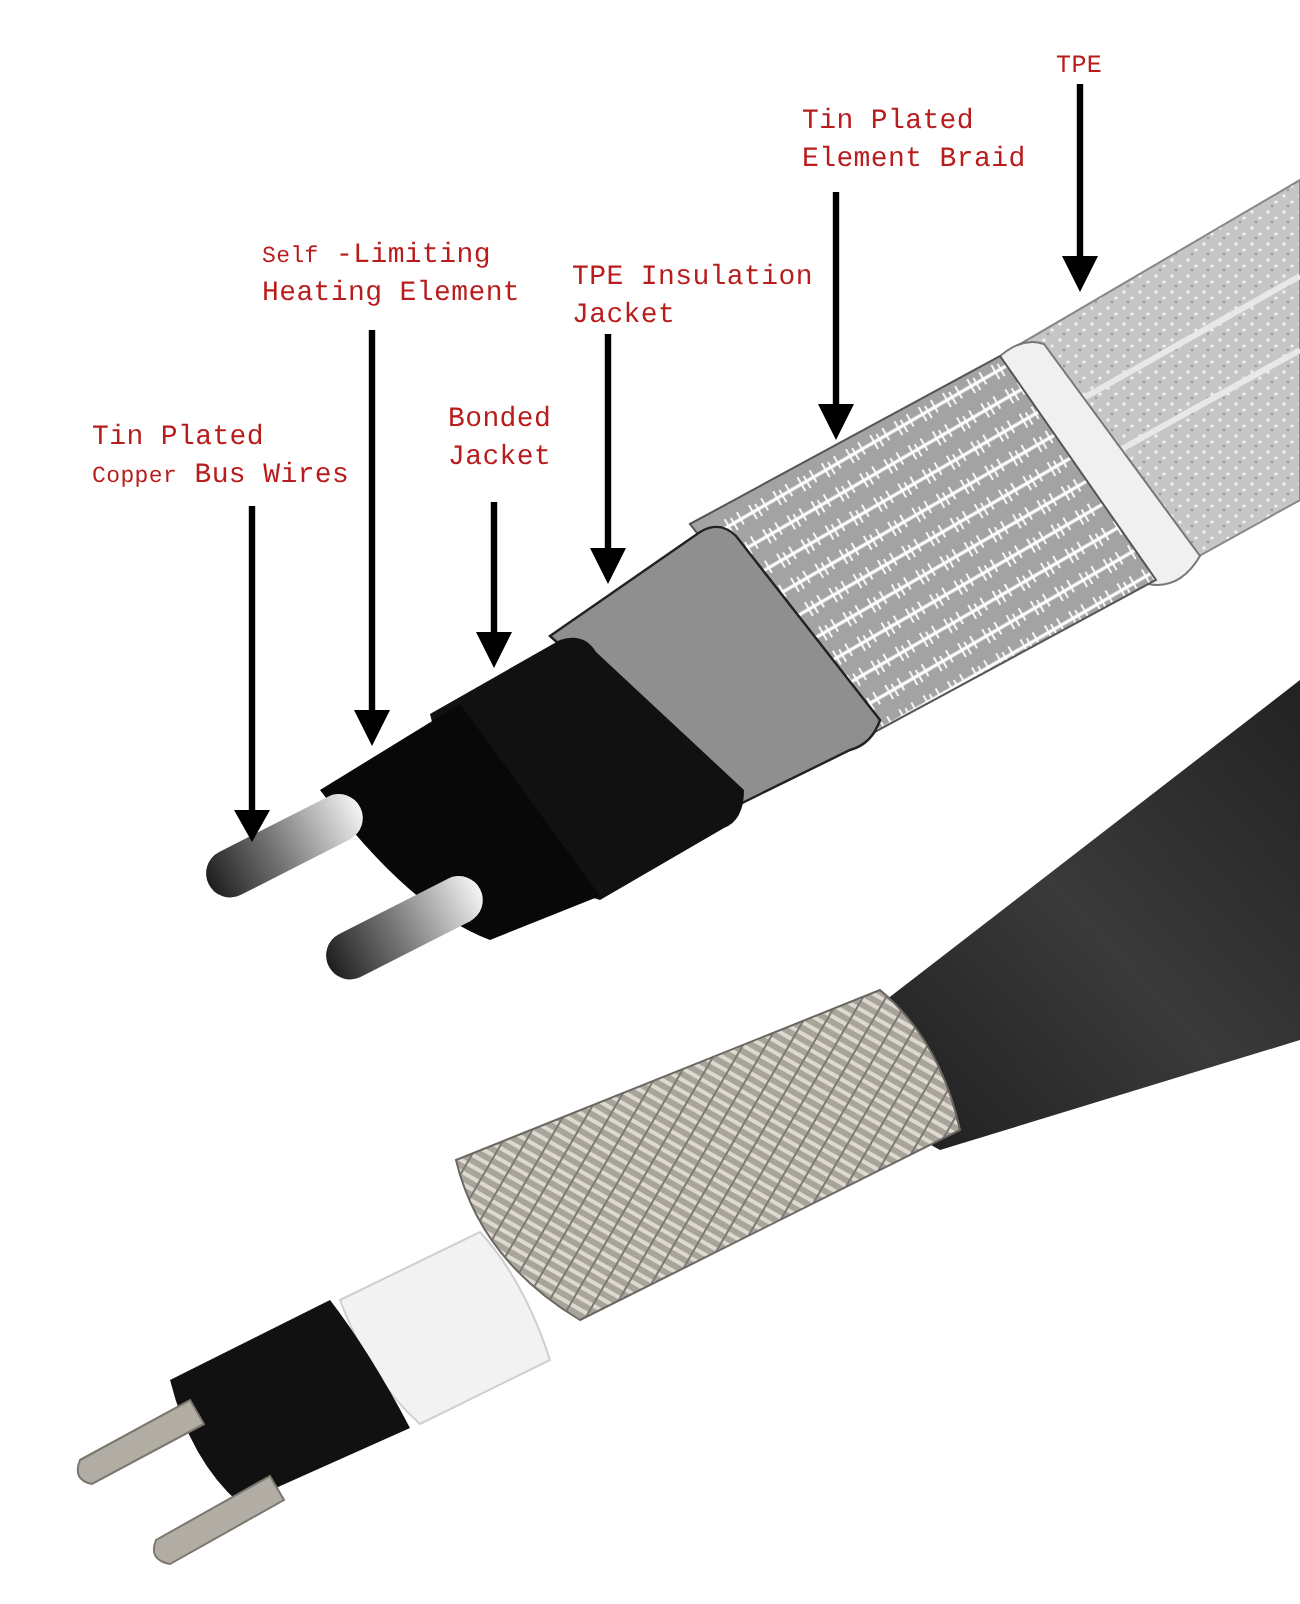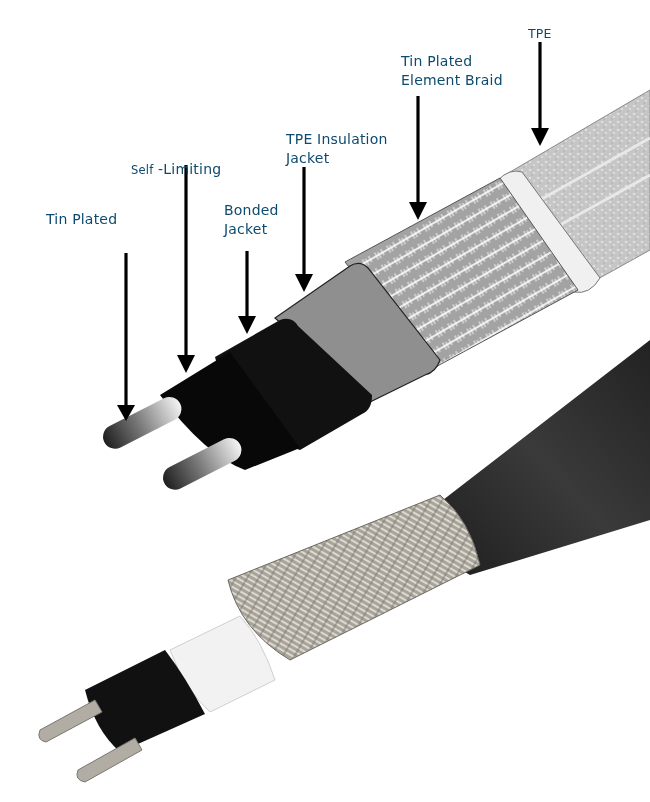--- a/index.html
+++ b/index.html
@@ -1,20 +1,20 @@
 <!DOCTYPE html>
 <html><head>
   <meta charset="utf-8">
   <style>
     html, body { margin: 0; padding: 0; background: #ffffff; }
     body { width: 650px; height: 802px; position: relative; overflow: hidden;
            font-family: "DejaVu Sans", "Liberation Sans", sans-serif; color: #111; }
     .diagram { position: absolute; left: 0; top: 0; width: 650px; height: 802px; }
-    .label { position: absolute; font-size: 14px; line-height: 19px; color: #0c4a6e;
-             white-space: nowrap; letter-spacing: 0.2px; }
+    .label { position: absolute; font-size: 14px; line-height: 19px; color: #b91c1c;
+             white-space: nowrap; letter-spacing: 0.2px; font-family: Liberation Mono, monospace; }
     .label .small { font-size: 11.5px; }
     svg { position: absolute; left: 0; top: 0; }
   </style>
 </head>
 <body>
 
 <div class="diagram">
 
   <svg width="650" height="802" viewBox="0 0 650 802">
     <defs>
@@ -105,24 +105,26 @@
 
       <path d="M85 690 L165 650 Q185 676 205 714 L120 752 Q95 730 85 690 Z" fill="#111"></path>
 
       <path d="M40 730 L95 700 L102 712 L46 742 Q36 740 40 730 Z" fill="#b2ada4" stroke="#7b776f" stroke-width="1"></path>
       <path d="M78 770 L135 738 L142 750 L85 782 Q74 780 78 770 Z" fill="#b2ada4" stroke="#7b776f" stroke-width="1"></path>
     </g>
   </svg>
 
   <div class="label" style="left:46px; top:210px;">
     <div>Tin Plated</div>
+    <div><span class="small">Copper</span>&nbsp;<span>Bus Wires</span></div>
   </div>
 
-  <div class="label" style="left:131px; top:119px;margin-top:41px;">
+  <div class="label" style="left:131px; top:119px;">
     <div><span class="small">Self</span>&nbsp;<span>-Limiting</span></div>
+    <div>Heating Element</div>
   </div>
 
   <div class="label" style="left:224px; top:201px;">
     <div>Bonded</div>
     <div>Jacket</div>
   </div>
 
   <div class="label" style="left:286px; top:130px;">
     <div>TPE Insulation</div>
     <div>Jacket</div>

